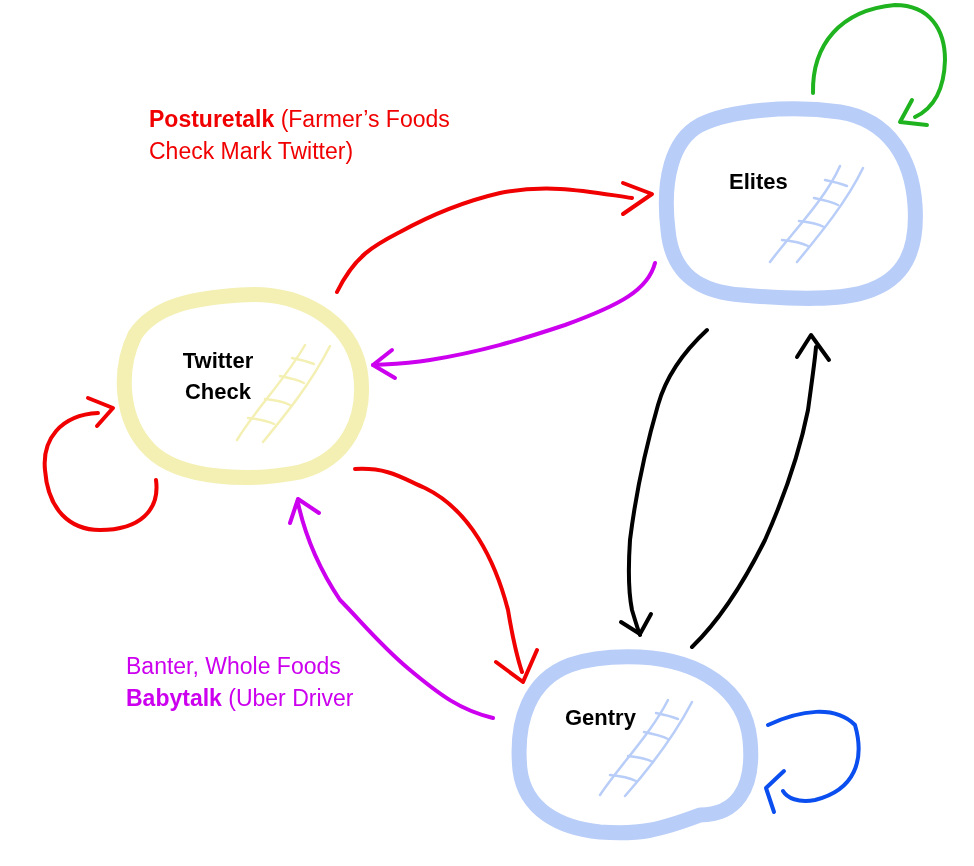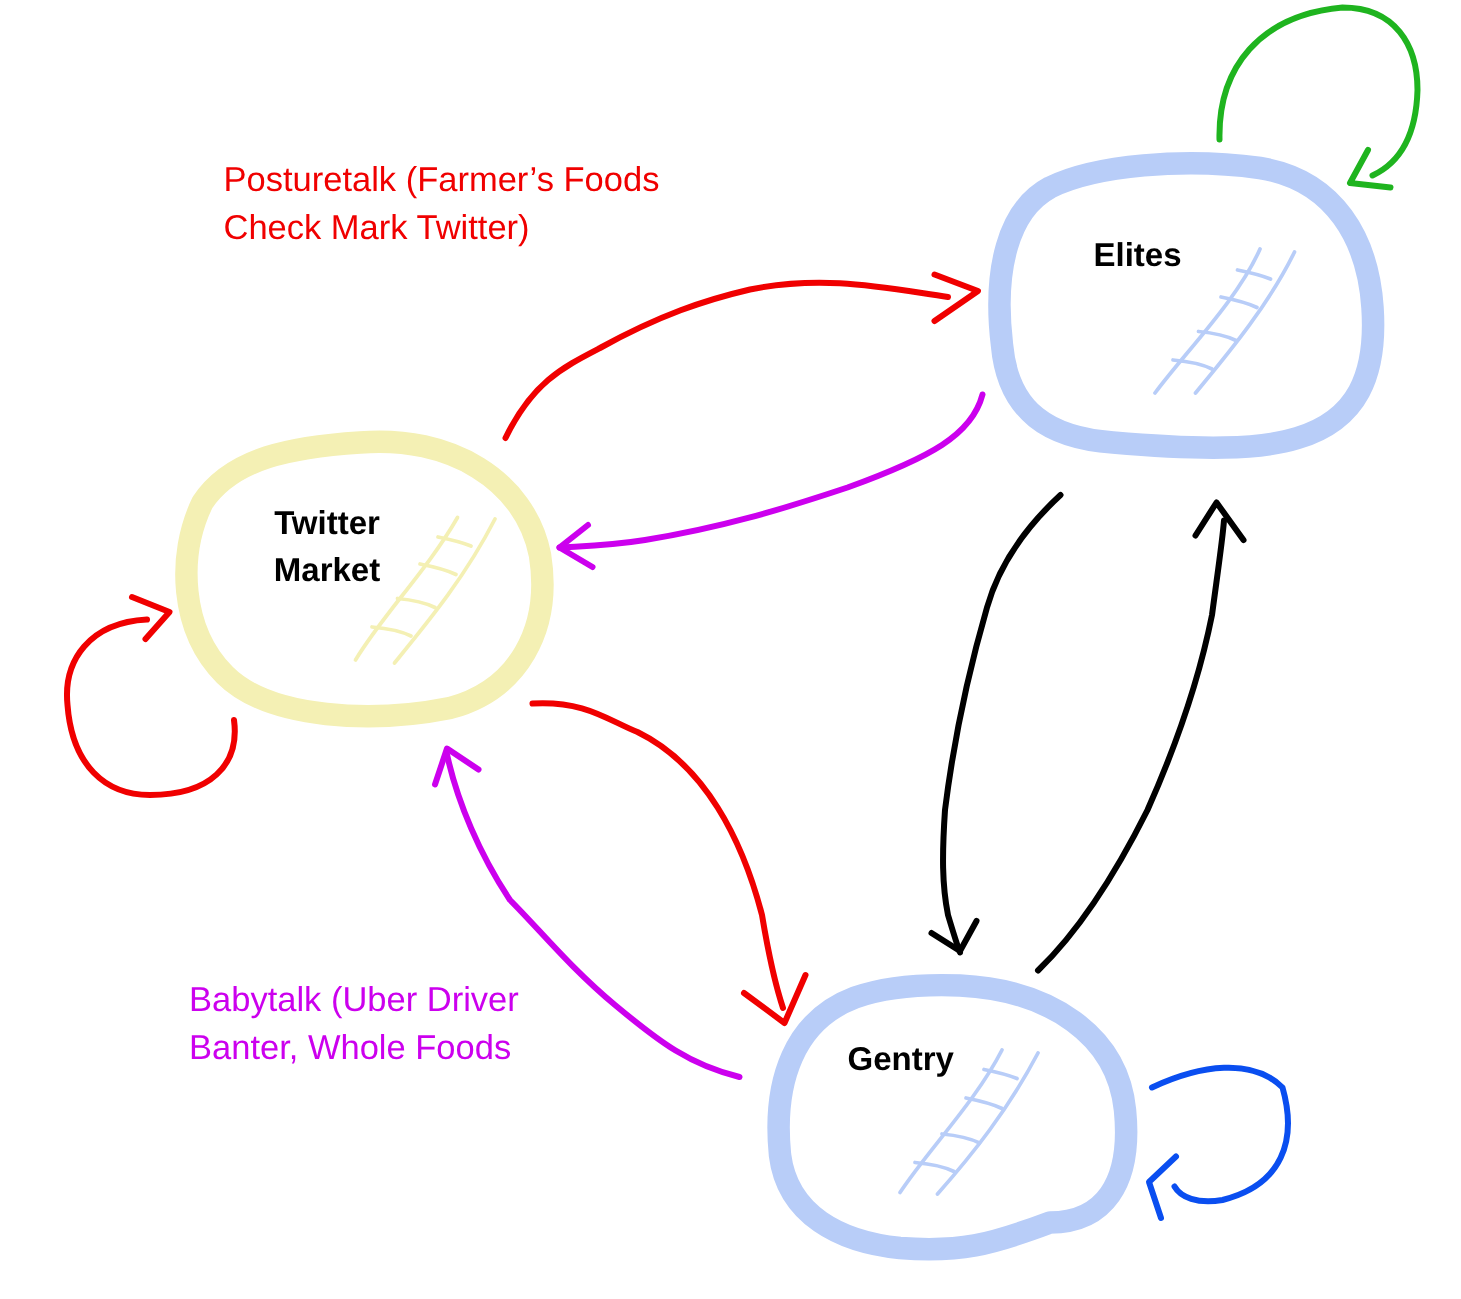--- a/index.html
+++ b/index.html
@@ -1,21 +1,21 @@
 <!DOCTYPE html>
 <html><head>
 <meta charset="utf-8">
 <style>
   html, body { margin: 0; padding: 0; background: #ffffff; }
   body { width: 974px; height: 866px; position: relative; overflow: hidden;
          font-family: "Liberation Sans", sans-serif; }
   svg#diagram { position: absolute; left: 0; top: 0; }
   .note { position: absolute; font-size: 23px; line-height: 32px; }
-  .note b { font-weight: normal; }
-  .node-label { position: absolute; font-weight: bold; font-size: 22px; color: #000; text-align: center; line-height: 31px; }
+  .note b { font-weight: bold; }
+  .node-label { position: absolute; font-weight: bold; font-size: 22px; color: #000; text-align: center; line-height: 31px; margin-top: 12px; }
 </style>
 </head>
 <body>
 
 <svg id="diagram" width="974" height="866" viewBox="0 0 974 866">
 
   <path fill="none" stroke-width="15" stroke-linecap="round" stroke-linejoin="round" d="M742,295 C700,292 672,275 668,230 C662,180 672,140 700,125 C730,110 790,105 840,112 C890,120 912,160 915,205 C918,250 905,280 865,292 C840,300 800,300 742,295 Z" stroke="#b8cdf8"></path>
   <path fill="none" stroke-width="15" stroke-linecap="round" stroke-linejoin="round" d="M240,295 C300,290 350,320 360,370 C368,420 345,460 300,472 C250,482 180,480 150,450 C120,420 118,370 135,335 C155,305 195,298 240,295 Z" stroke="#f4f0b4"></path>
   <path fill="none" stroke-width="15" stroke-linecap="round" stroke-linejoin="round" d="M640,657 C700,660 745,690 750,740 C755,790 735,815 700,815 C660,830 640,835 600,832 C560,828 525,810 520,770 C515,720 530,680 570,665 C590,658 615,656 640,657 Z" stroke="#b8cdf8"></path>
 
@@ -83,22 +83,22 @@
     </g>
   </g>
 </svg>
 
 <div class="note" style="left: 149px; top: 103px; color: rgb(240, 0, 0);">
   <div><b>Posturetalk</b><span> (Farmer’s Foods</span></div>
   <div>Check Mark Twitter)</div>
 </div>
 
 <div class="note" style="left: 126px; top: 650px; color: rgb(204, 0, 238);">
+  <div>Banter, Whole Foods</div>
   <div><b>Babytalk</b><span> (Uber Driver</span></div>
-  <div>Banter, Whole Foods</div>
 </div>
 
 <div class="node-label" style="left:729px; top:154px;">Elites</div>
 <div class="node-label" style="left:162px; top:333px; width:112px;">
   <div>Twitter</div>
-  <div>Market</div>
+  <div>Check</div>
 </div>
 <div class="node-label" style="left:565px; top:690px;">Gentry</div>
 
 </body></html>

